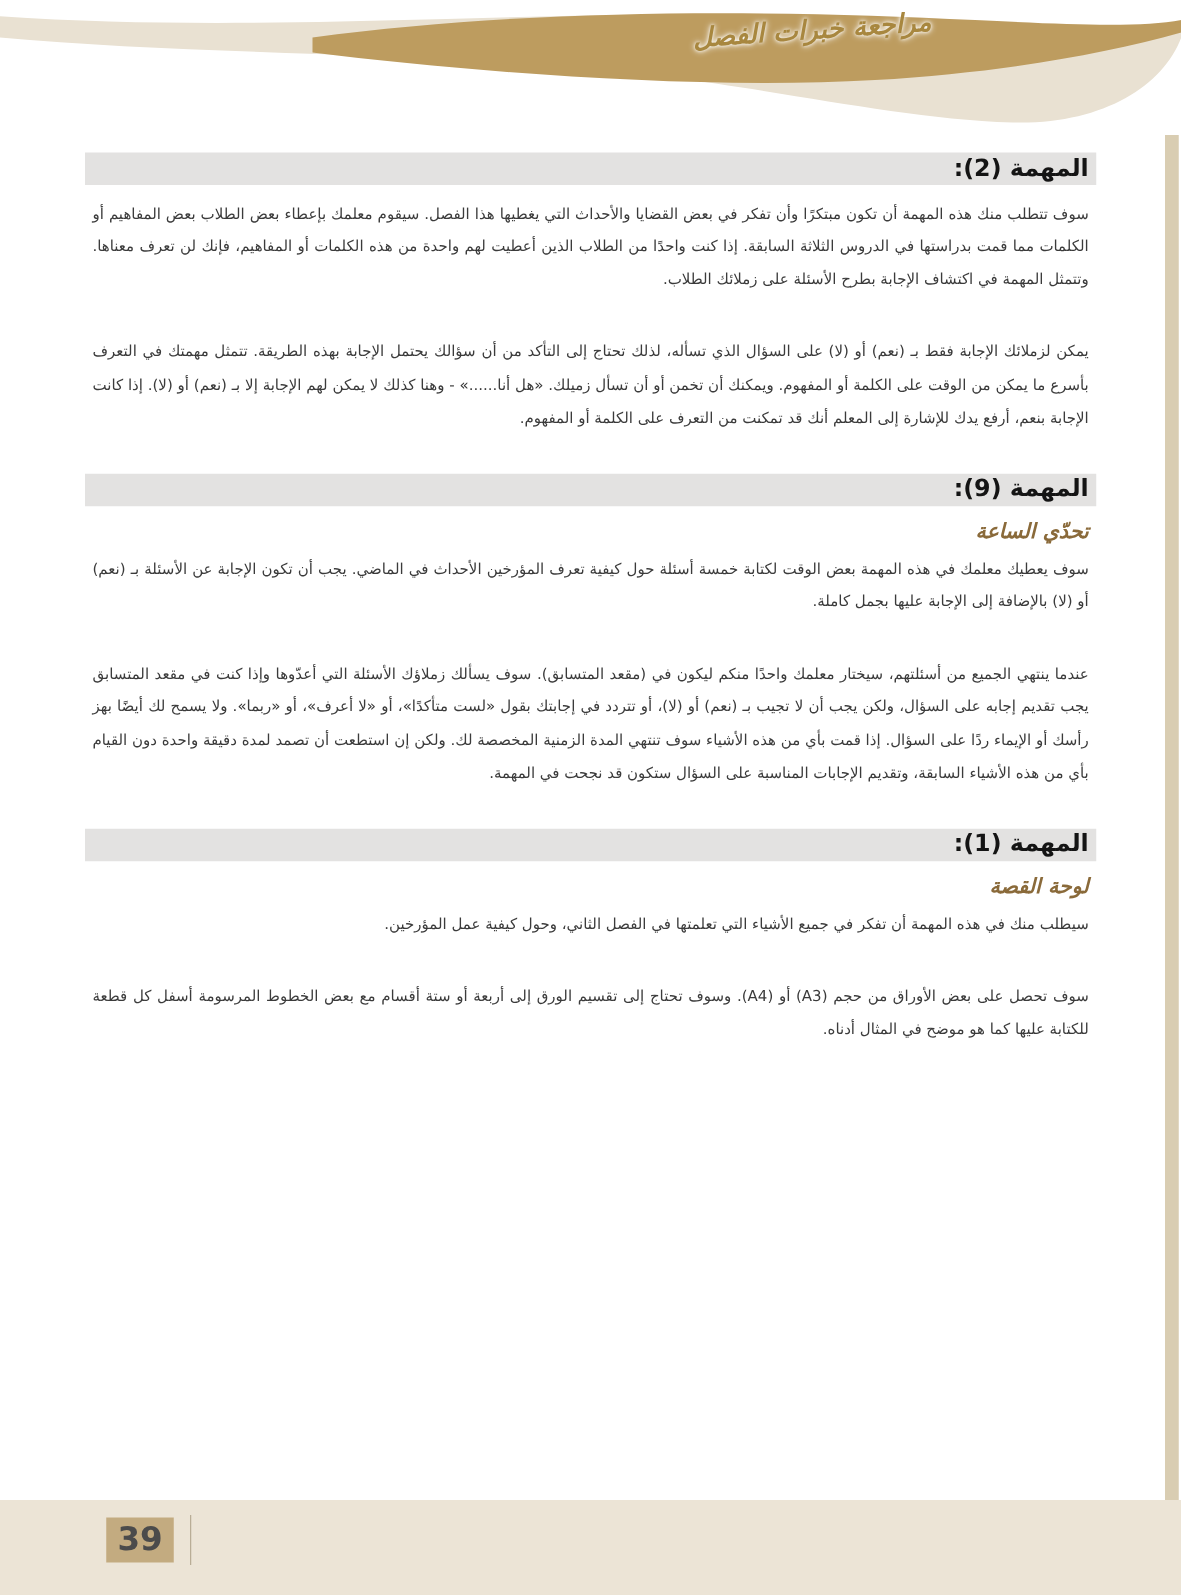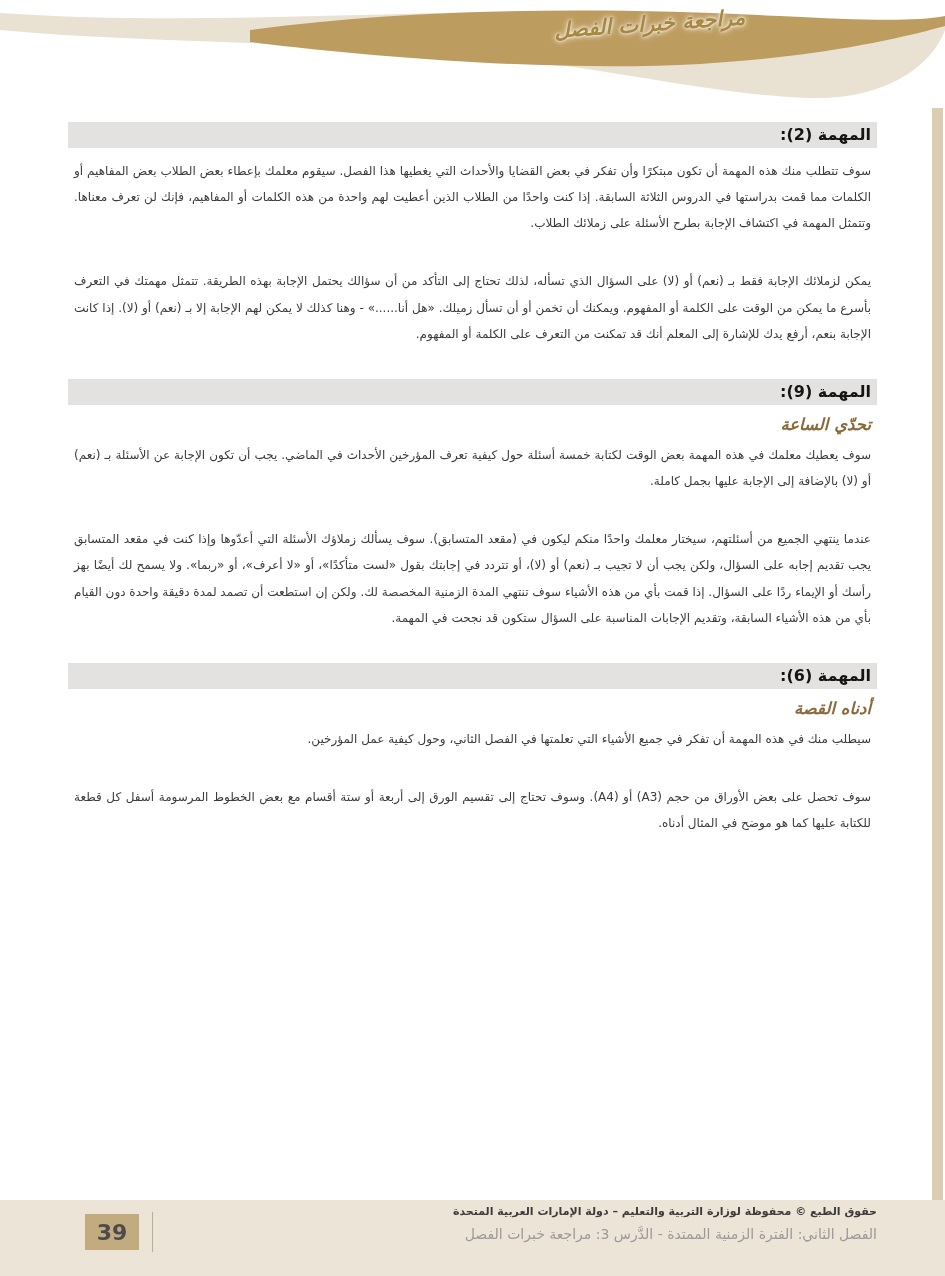--- a/index.html
+++ b/index.html
@@ -36,21 +36,21 @@
   }
   section{margin-bottom:4px;}
   .section-bar{
     background:#e3e2e1;
     height:26px;
     display:flex;align-items:center;
     margin:6px 0 10px;
   }
   .section-bar h2{
     margin:0;padding:0 6px;
-    font-size:16px;font-weight:bold;color:#141414;
+    font-size:19px;font-weight:bold;color:#141414;
     line-height:1;
   }
   .subtitle{
     margin:0 0 8px;padding:0 6px;
     font-size:16.5px;font-weight:bold;font-style:italic;
     color:#8a6a3a;
   }
   p.body-par{
     margin:0 0 32px;padding:0 6px;
     font-size:12px;line-height:2.18;
@@ -61,21 +61,21 @@
   .footer{
     position:absolute;bottom:0;left:0;
     width:945px;height:76px;
     background:#ece4d6;
   }
   .page-num-box{
     position:absolute;left:85px;top:14px;
     width:54px;height:36px;
     background:#c3ab80;
     display:flex;align-items:center;justify-content:center;
-    font-size:22px;font-weight:bold;color:#4b4b4b;
+    font-size:26px;font-weight:bold;color:#4b4b4b;
   }
   .footer-divider{
     position:absolute;left:152px;top:12px;
     width:1px;height:40px;background:#b9ad96;
   }
   .footer-texts{
     position:absolute;right:68px;top:5px;
     direction:rtl;text-align:right;
   }
   .copyright{
@@ -118,31 +118,27 @@
       <div class="section-bar">
         <h2>المهمة (9):</h2>
       </div>
       <h3 class="subtitle">تحدّي الساعة</h3>
       <p class="body-par">سوف يعطيك معلمك في هذه المهمة بعض الوقت لكتابة خمسة أسئلة حول كيفية تعرف المؤرخين الأحداث في الماضي. يجب أن تكون الإجابة عن الأسئلة بـ (نعم) أو (لا) بالإضافة إلى الإجابة عليها بجمل كاملة.</p>
       <p class="body-par">عندما ينتهي الجميع من أسئلتهم، سيختار معلمك واحدًا منكم ليكون في (مقعد المتسابق). سوف يسألك زملاؤك الأسئلة التي أعدّوها وإذا كنت في مقعد المتسابق يجب تقديم إجابه على السؤال، ولكن يجب أن لا تجيب بـ (نعم) أو (لا)، أو تتردد في إجابتك بقول «لست متأكدًا»، أو «لا أعرف»، أو «ربما». ولا يسمح لك أيضًا بهز رأسك أو الإيماء ردًا على السؤال. إذا قمت بأي من هذه الأشياء سوف تنتهي المدة الزمنية المخصصة لك. ولكن إن استطعت أن تصمد لمدة دقيقة واحدة دون القيام بأي من هذه الأشياء السابقة، وتقديم الإجابات المناسبة على السؤال ستكون قد نجحت في المهمة.</p>
     </section>
 
     <section>
       <div class="section-bar">
-        <h2>المهمة (6):</h2>
+        <h2>المهمة (1):</h2>
       </div>
-      <h3 class="subtitle">أدناه القصة</h3>
+      <h3 class="subtitle">لوحة القصة</h3>
       <p class="body-par">سيطلب منك في هذه المهمة أن تفكر في جميع الأشياء التي تعلمتها في الفصل الثاني، وحول كيفية عمل المؤرخين.</p>
       <p class="body-par">سوف تحصل على بعض الأوراق من حجم (A3) أو (A4). وسوف تحتاج إلى تقسيم الورق إلى أربعة أو ستة أقسام مع بعض الخطوط المرسومة أسفل كل قطعة للكتابة عليها كما هو موضح في المثال أدناه.</p>
     </section>
 
   </main>
 
   <footer class="footer">
     <div class="page-num-box">39</div>
     <div class="footer-divider"></div>
-    <div class="footer-texts">
-      <div class="copyright">حقوق الطبع © محفوظة لوزارة التربية والتعليم – دولة الإمارات العربية المتحدة</div>
-      <div class="lesson">الفصل الثاني: الفترة الزمنية الممتدة - الدَّرس 3: مراجعة خبرات الفصل</div>
-    </div>
   </footer>
 
 </div>
 
 </body></html>

